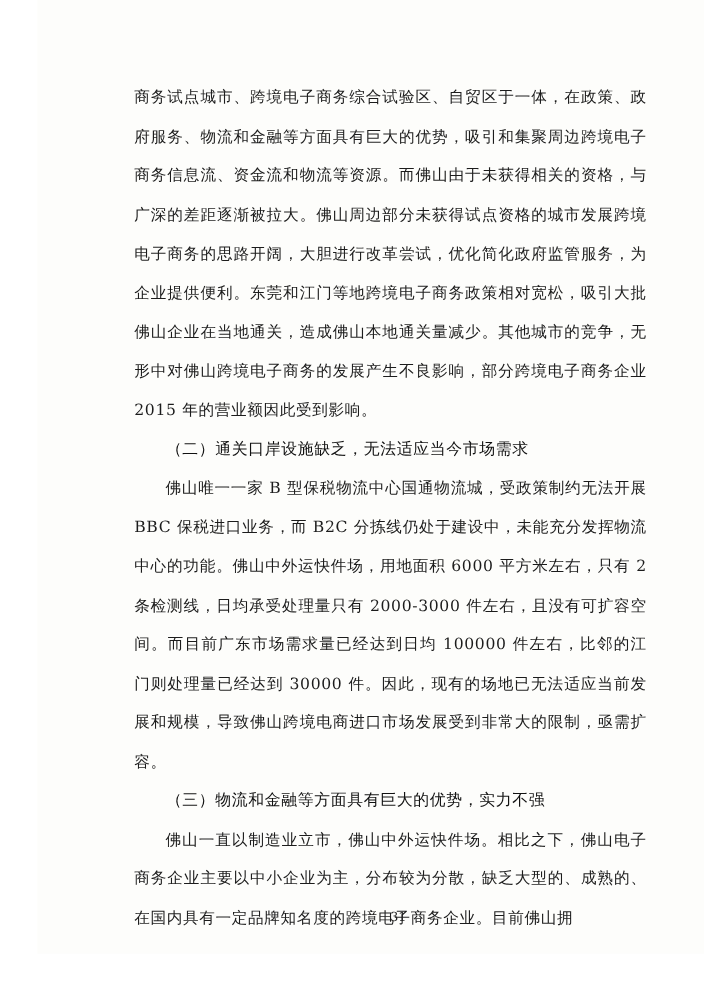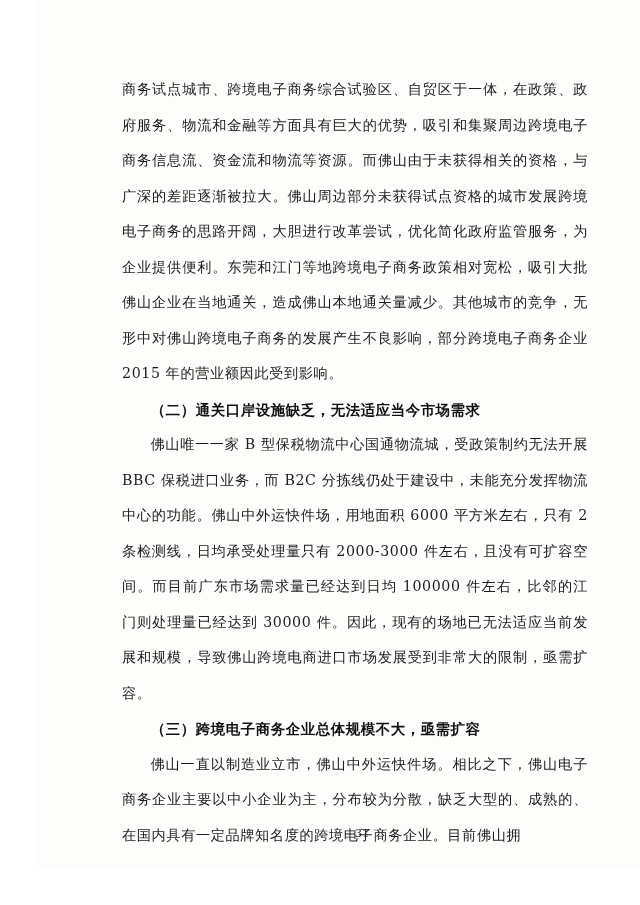--- a/index.html
+++ b/index.html
@@ -36,21 +36,21 @@
     letter-spacing: 0.6px;
     margin: 0;
   }
   .para.indent {
     text-indent: 2em;
   }
   .heading {
     font-size: 14.4px;
     line-height: 35.5px;
     color: #111111;
-    font-weight: bold;
+    font-weight: normal;
     text-indent: 2em;
     letter-spacing: 0.6px;
     margin: 0;
   }
   .page-number {
     position: absolute;
     left: 0;
     right: 0;
     top: 826px;
     text-align: center;
@@ -65,20 +65,20 @@
 
 <div class="page">
   <div class="page-inner">
 
     <p class="para">商务试点城市、跨境电子商务综合试验区、自贸区于一体，在政策、政府服务、物流和金融等方面具有巨大的优势，吸引和集聚周边跨境电子商务信息流、资金流和物流等资源。而佛山由于未获得相关的资格，与广深的差距逐渐被拉大。佛山周边部分未获得试点资格的城市发展跨境电子商务的思路开阔，大胆进行改革尝试，优化简化政府监管服务，为企业提供便利。东莞和江门等地跨境电子商务政策相对宽松，吸引大批佛山企业在当地通关，造成佛山本地通关量减少。其他城市的竞争，无形中对佛山跨境电子商务的发展产生不良影响，部分跨境电子商务企业 2015 年的营业额因此受到影响。</p>
 
     <h3 class="heading">（二）通关口岸设施缺乏，无法适应当今市场需求</h3>
 
     <p class="para indent">佛山唯一一家 B 型保税物流中心国通物流城，受政策制约无法开展 BBC 保税进口业务，而 B2C 分拣线仍处于建设中，未能充分发挥物流中心的功能。佛山中外运快件场，用地面积 6000 平方米左右，只有 2 条检测线，日均承受处理量只有 2000-3000 件左右，且没有可扩容空间。而目前广东市场需求量已经达到日均 100000 件左右，比邻的江门则处理量已经达到 30000 件。因此，现有的场地已无法适应当前发展和规模，导致佛山跨境电商进口市场发展受到非常大的限制，亟需扩容。</p>
 
-    <h3 class="heading">（三）跨境电子商务企业总体规模不大，亟需扩容</h3>
+    <h3 class="heading">（三）物流和金融等方面具有巨大的优势，实力不强</h3>
 
     <p class="para indent">佛山一直以制造业立市，佛山中外运快件场。相比之下，佛山电子商务企业主要以中小企业为主，分布较为分散，缺乏大型的、成熟的、在国内具有一定品牌知名度的跨境电子商务企业。目前佛山拥</p>
 
   </div>
 
   <div class="page-number">31</div>
 </div>
 
 </body></html>

